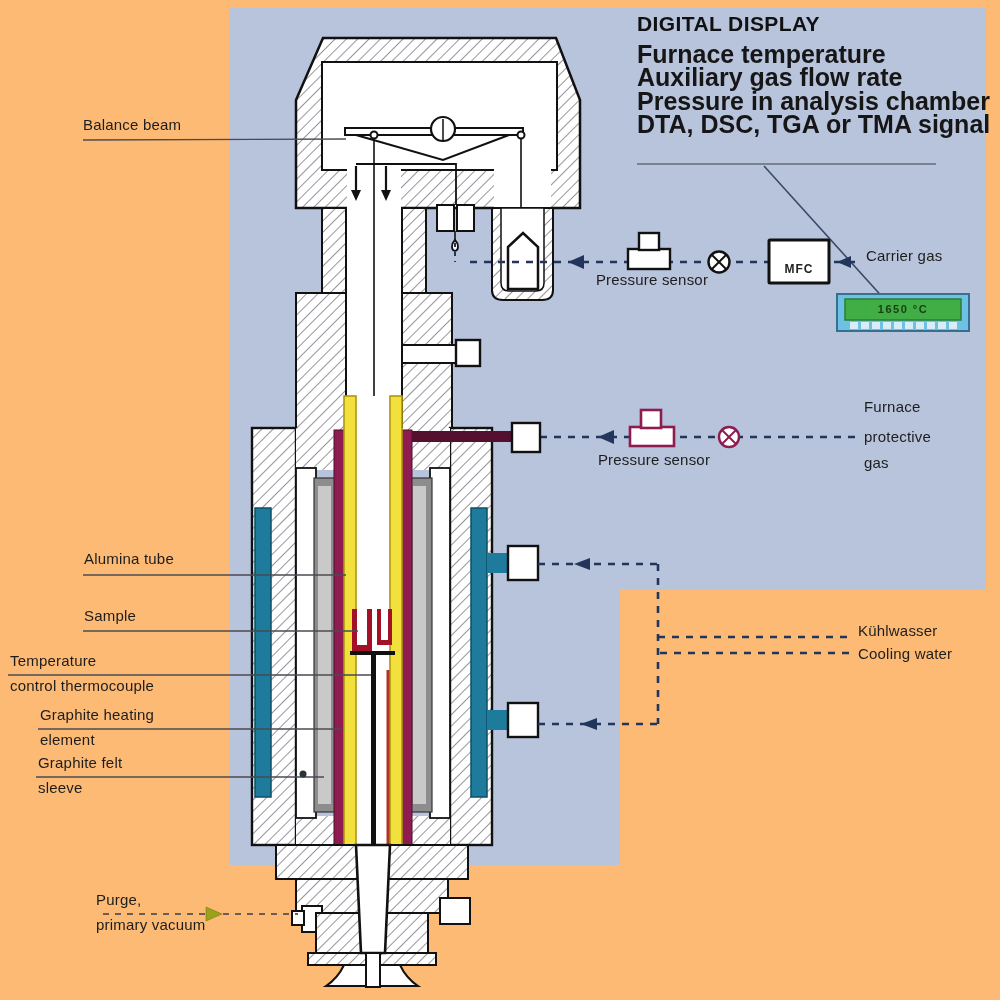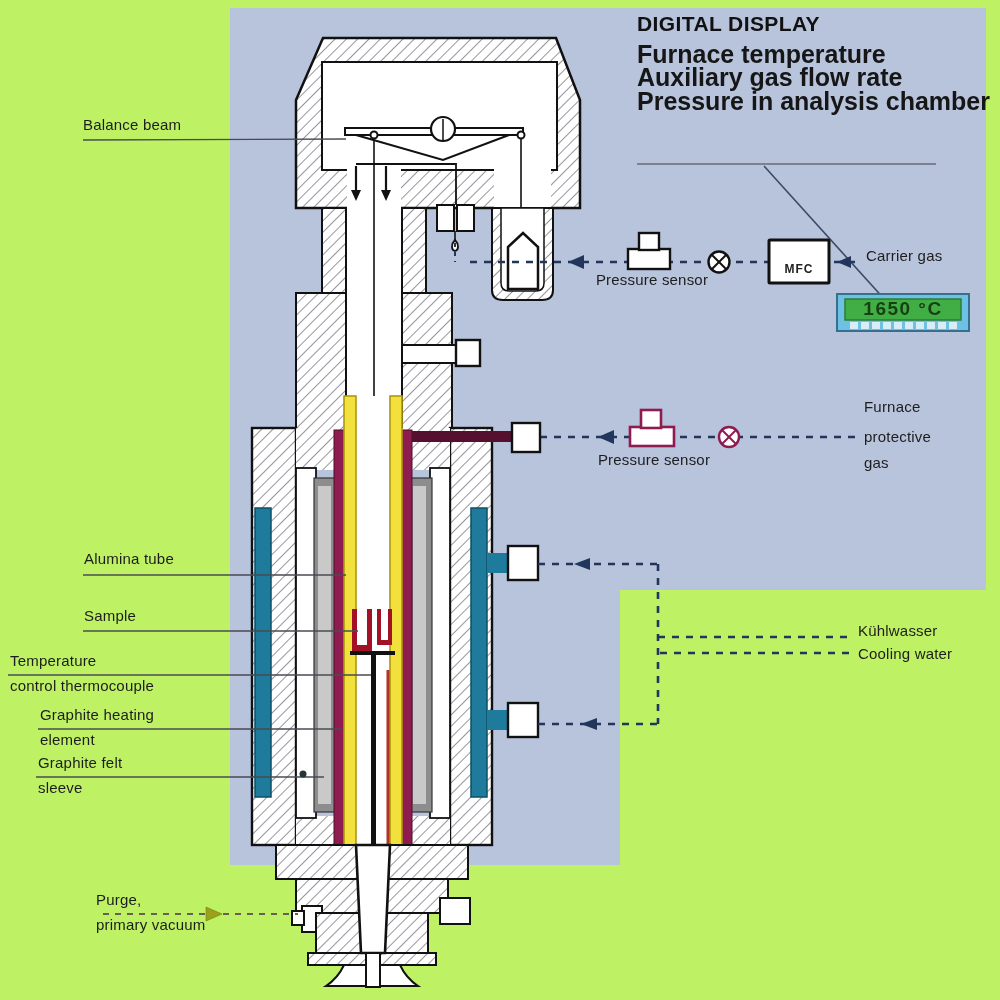--- a/index.html
+++ b/index.html
@@ -3,34 +3,34 @@
 <meta charset="utf-8">
 <style>
   :root{
     --panel-blue:#b8c3dc; --cooling-teal:#1e7b9c; --heater-maroon:#8e1c50;
     --protective-pipe:#55102f; --alumina-yellow:#f2e13c; --alumina-border:#b0960f;
     --felt-gray:#8d8d8d; --felt-gray-light:#c9c9c9; --sample-red:#a31126;
     --capillary-red:#b23325; --dash-navy:#22365c; --display-green:#41ae45;
     --display-frame:#6ec1e4; --purge-arrow-olive:#9aa21a;
   }
   html,body{margin:0;padding:0;background:#fff;}
-  .stage{position:relative;width:1000px;height:1000px;background:#bef264;overflow:hidden;
+  .stage{position:relative;width:1000px;height:1000px;background:#fdba74;overflow:hidden;
          font-family:"Liberation Sans",sans-serif;}
   .stage svg{position:absolute;left:0;top:0;}
   .lbl{position:absolute;font-size:15px;font-weight:400;color:#1d1d1d;white-space:nowrap;
        letter-spacing:.2px;}
   .lbl.center{text-align:center;}
   .dd{position:absolute;left:637px;top:12px;}
   .dd-title{font-size:21px;font-weight:700;color:#111;letter-spacing:.4px;margin-bottom:7px;}
   .dd-item{font-size:25px;font-weight:700;color:#161616;line-height:23.4px;}
   .mfc-lbl{position:absolute;left:769px;top:240px;width:60px;height:58px;display:flex;
        align-items:center;justify-content:center;font-size:12px;font-weight:700;
        letter-spacing:1px;color:#222;}
   .readout{position:absolute;left:845px;top:298px;width:116px;height:21px;display:flex;
-       align-items:center;justify-content:center;font-size:19px;font-weight:700;
+       align-items:center;justify-content:center;font-size:11px;font-weight:700;
        color:#173f12;letter-spacing:1.5px;}
 </style>
 </head>
 <body>
 
 <div class="stage">
 
 <svg width="1000" height="1000" viewBox="0 0 1000 1000">
   <defs>
     <pattern id="hatch" width="8" height="8" patternUnits="userSpaceOnUse" patternTransform="rotate(45)">
@@ -230,20 +230,21 @@
           <rect x="949" y="322" width="8" height="7"></rect>
     </g>
   </g>
 </svg>
 
 <div class="dd">
   <div class="dd-title">DIGITAL DISPLAY</div>
   <div class="dd-item">Furnace temperature</div>
   <div class="dd-item">Auxiliary gas flow rate</div>
   <div class="dd-item">Pressure in analysis chamber</div>
+  <div class="dd-item">DTA, DSC, TGA or TMA signal</div>
 </div>
 
 <div class="lbl" style="left:83px;top:116px">Balance beam</div>
 
 <div class="lbl center" style="left:578px;top:271px;width:148px">Pressure sensor</div>
 <div class="lbl" style="left:866px;top:247px">Carrier gas</div>
 
 <div class="lbl" style="left:864px;top:398px">Furnace</div>
 <div class="lbl" style="left:864px;top:428px">protective</div>
 <div class="lbl" style="left:864px;top:454px">gas</div>

